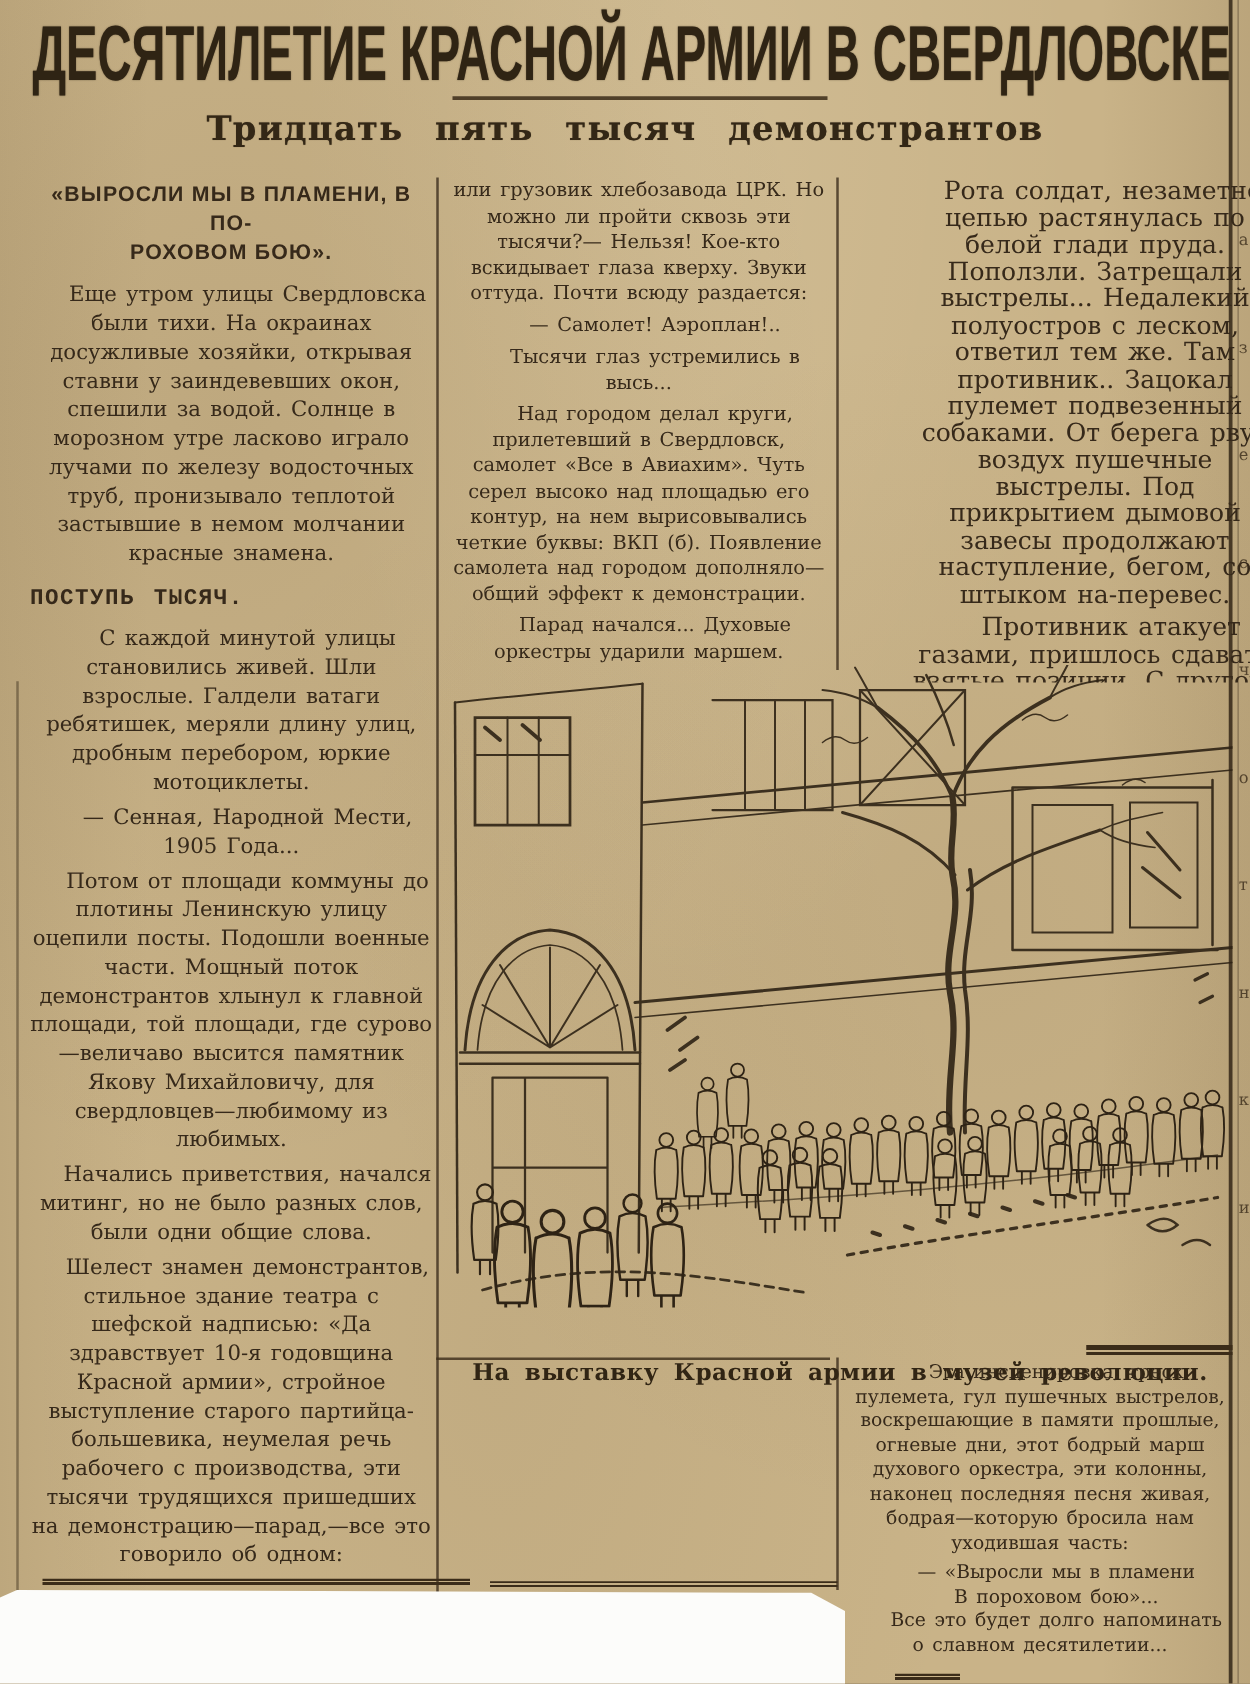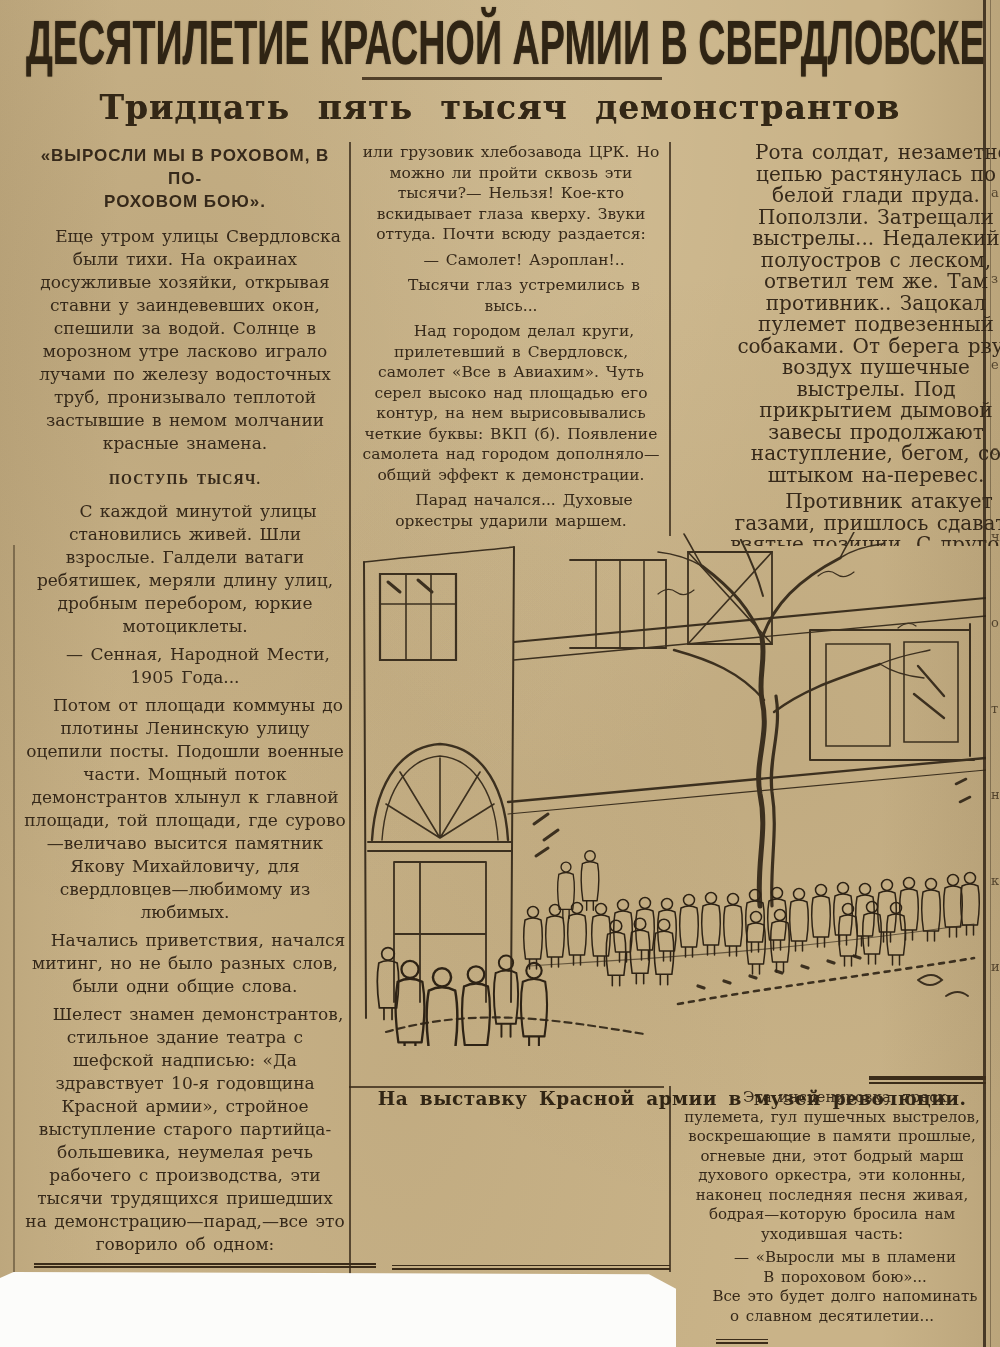--- a/index.html
+++ b/index.html
@@ -18,29 +18,29 @@
   .headline{
     left:26px;top:8px;white-space:nowrap;
     font-family:"Liberation Sans", sans-serif;font-weight:700;
     font-size:41px;letter-spacing:0px;color:#2f2414;
     transform:scale(0.92,1.52);transform-origin:left top;
     text-shadow:0 0 1px rgba(47,36,20,.65);
   }
   .headline-rule{left:362px;top:77px;width:300px;height:3px;background:#3b2c19;opacity:.85;}
   .subhead{
     left:0;top:88px;width:1000px;text-align:center;
-    font-weight:700;font-size:33px;letter-spacing:1px;word-spacing:15px;
+    font-weight:700;font-size:27px;letter-spacing:1px;word-spacing:15px;
     color:#332716;text-shadow:0 0 .6px rgba(51,39,22,.7);
   }
   .col{overflow:hidden;text-align:justify;}
   .col p{margin:0 0 5px;text-indent:26px;word-spacing:2px;text-align:center;}
   .col p.noind{text-indent:22px;}
   .sec-h{
-    font-family:Liberation Serif, serif;font-weight:700;text-align:center;
-    font-size:14px;letter-spacing:1.2px;margin:13px 0 9px;text-indent:0;word-spacing:3px;
+    font-family:Liberation Mono, monospace;font-weight:700;
+    font-size:18px;letter-spacing:1.2px;margin:13px 0 9px;text-indent:0;word-spacing:3px;
   }
   .kicker{font-family:"Liberation Sans", sans-serif;font-weight:700;text-align:center;
     font-size:17px;line-height:23px;letter-spacing:1px;margin-bottom:12px;}
   .col1{left:24px;top:144px;width:322px;height:1116px;font-size:17px;line-height:23px;}
   .col2{left:360px;top:142px;width:302px;height:392px;font-size:15.5px;line-height:20.5px;}
   .col3{left:682px;top:142px;width:300px;height:404px;font-size:20px;line-height:21.5px;margin-left:44px;}
   .vrule{width:2px;background:rgba(56,42,25,.78);}
   .v1{left:349px;top:142px;height:1134px;}
   .v2a{left:669px;top:142px;height:394px;}
   .v2b{left:669px;top:1086px;height:186px;}
@@ -80,21 +80,21 @@
 
   <div class="abs vrule v1"></div>
   <div class="abs vrule v2a"></div>
   <div class="abs vrule v2b"></div>
   <div class="abs vR1"></div>
   <div class="abs vR2"></div>
   <div class="abs vL"></div>
 
   <div class="abs col col1">
     <div class="kicker">
-      <div>«ВЫРОСЛИ МЫ В РОХОВОМ,  В ПО-</div>
+      <div>«ВЫРОСЛИ МЫ В ПЛАМЕНИ,  В ПО-</div>
       <div>РОХОВОМ БОЮ».</div>
     </div>
     <p>Еще утром улицы Свердловска были тихи. На окраинах досужливые хозяйки, открывая ставни у заиндевевших окон, спешили за водой. Солнце в морозном утре ласково играло лучами по железу водосточных труб, пронизывало теплотой застывшие в немом молчании красные знамена.</p>
     <div class="sec-h">ПОСТУПЬ ТЫСЯЧ.</div>
     <p>С каждой минутой улицы становились живей. Шли взрослые. Галдели ватаги ребятишек, меряли длину улиц, дробным перебором, юркие мотоциклеты.</p>
     <p>— Сенная, Народной Мести, 1905 Года...</p>
     <p>Потом от площади коммуны до плотины Ленинскую улицу оцепили посты. Подошли военные части. Мощный поток демонстрантов хлынул к главной площади, той площади, где сурово—величаво высится памятник Якову Михайловичу, для свердловцев—любимому из любимых.</p>
     <p>Начались приветствия, начался митинг, но не было разных слов, были одни общие слова.</p>
     <p>Шелест знамен демонстрантов, стильное здание театра с шефской надписью: «Да здравствует 10-я годовщина Красной армии», стройное выступление старого партийца-большевика, неумелая речь рабочего с производства, эти тысячи трудящихся пришедших на демонстрацию—парад,—все это говорило об одном:</p>
 

